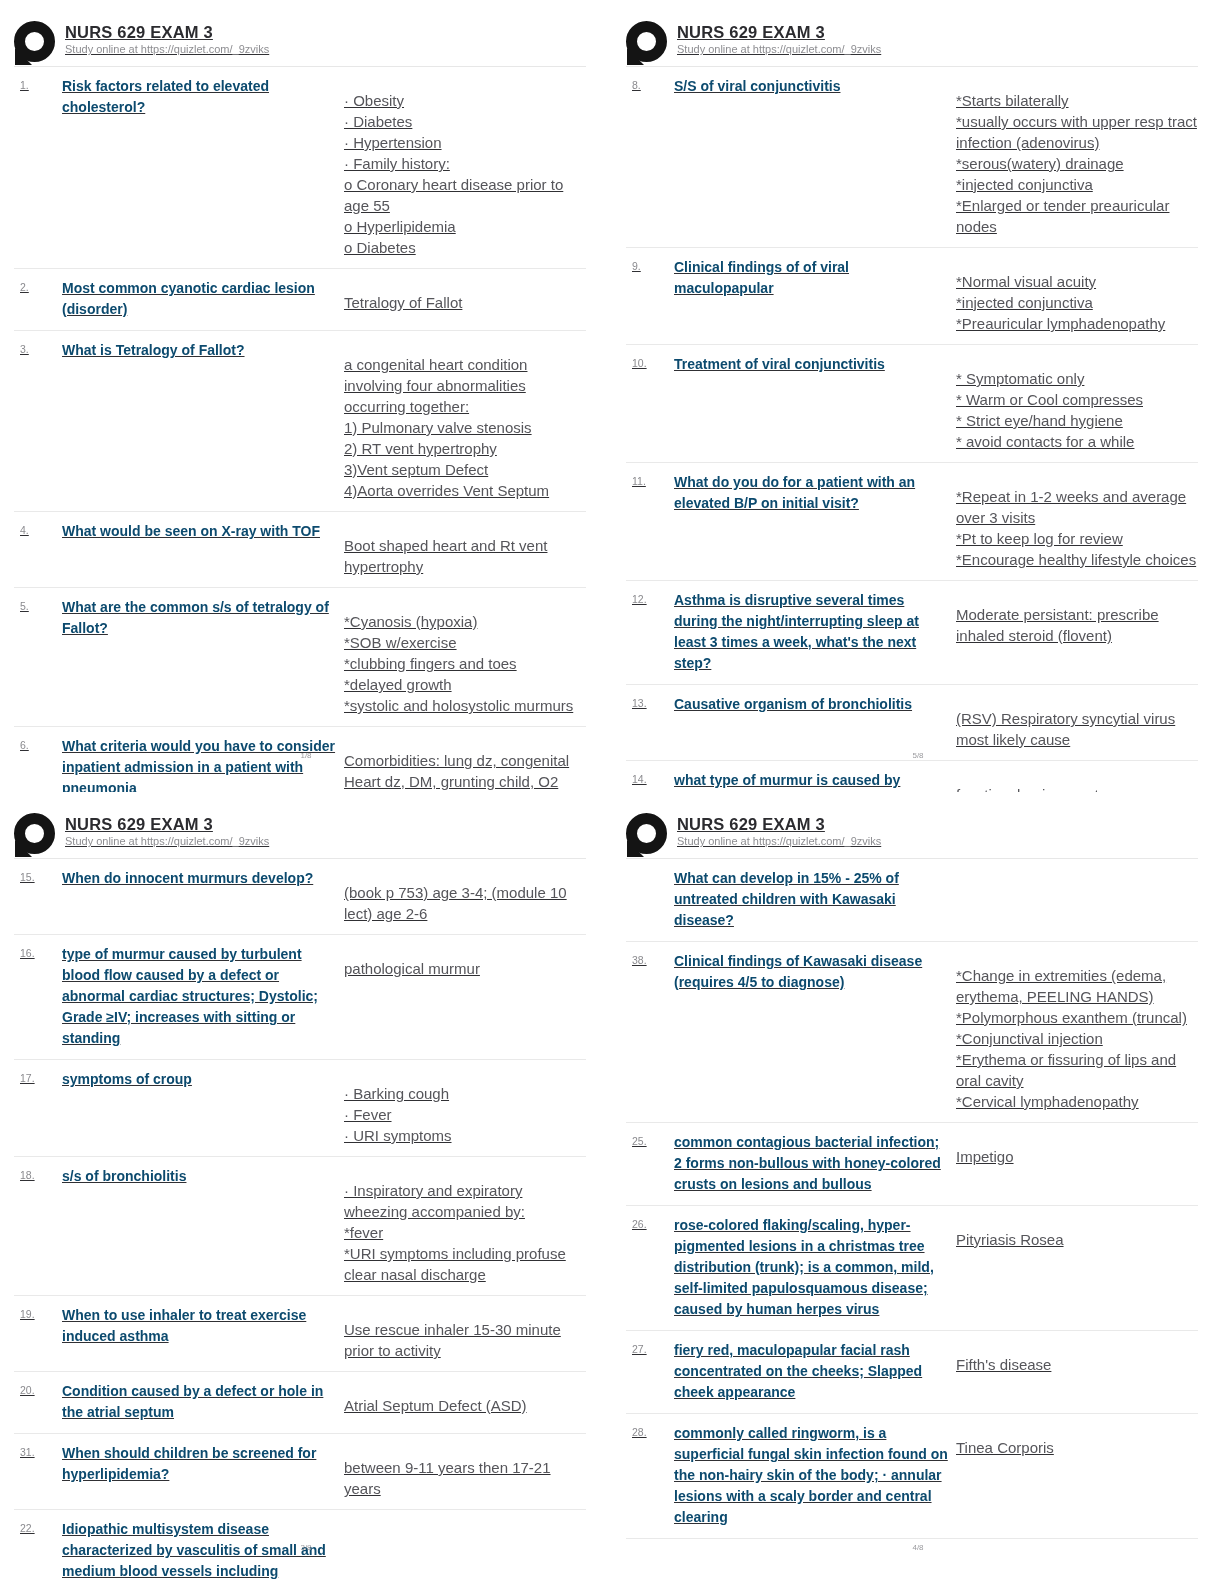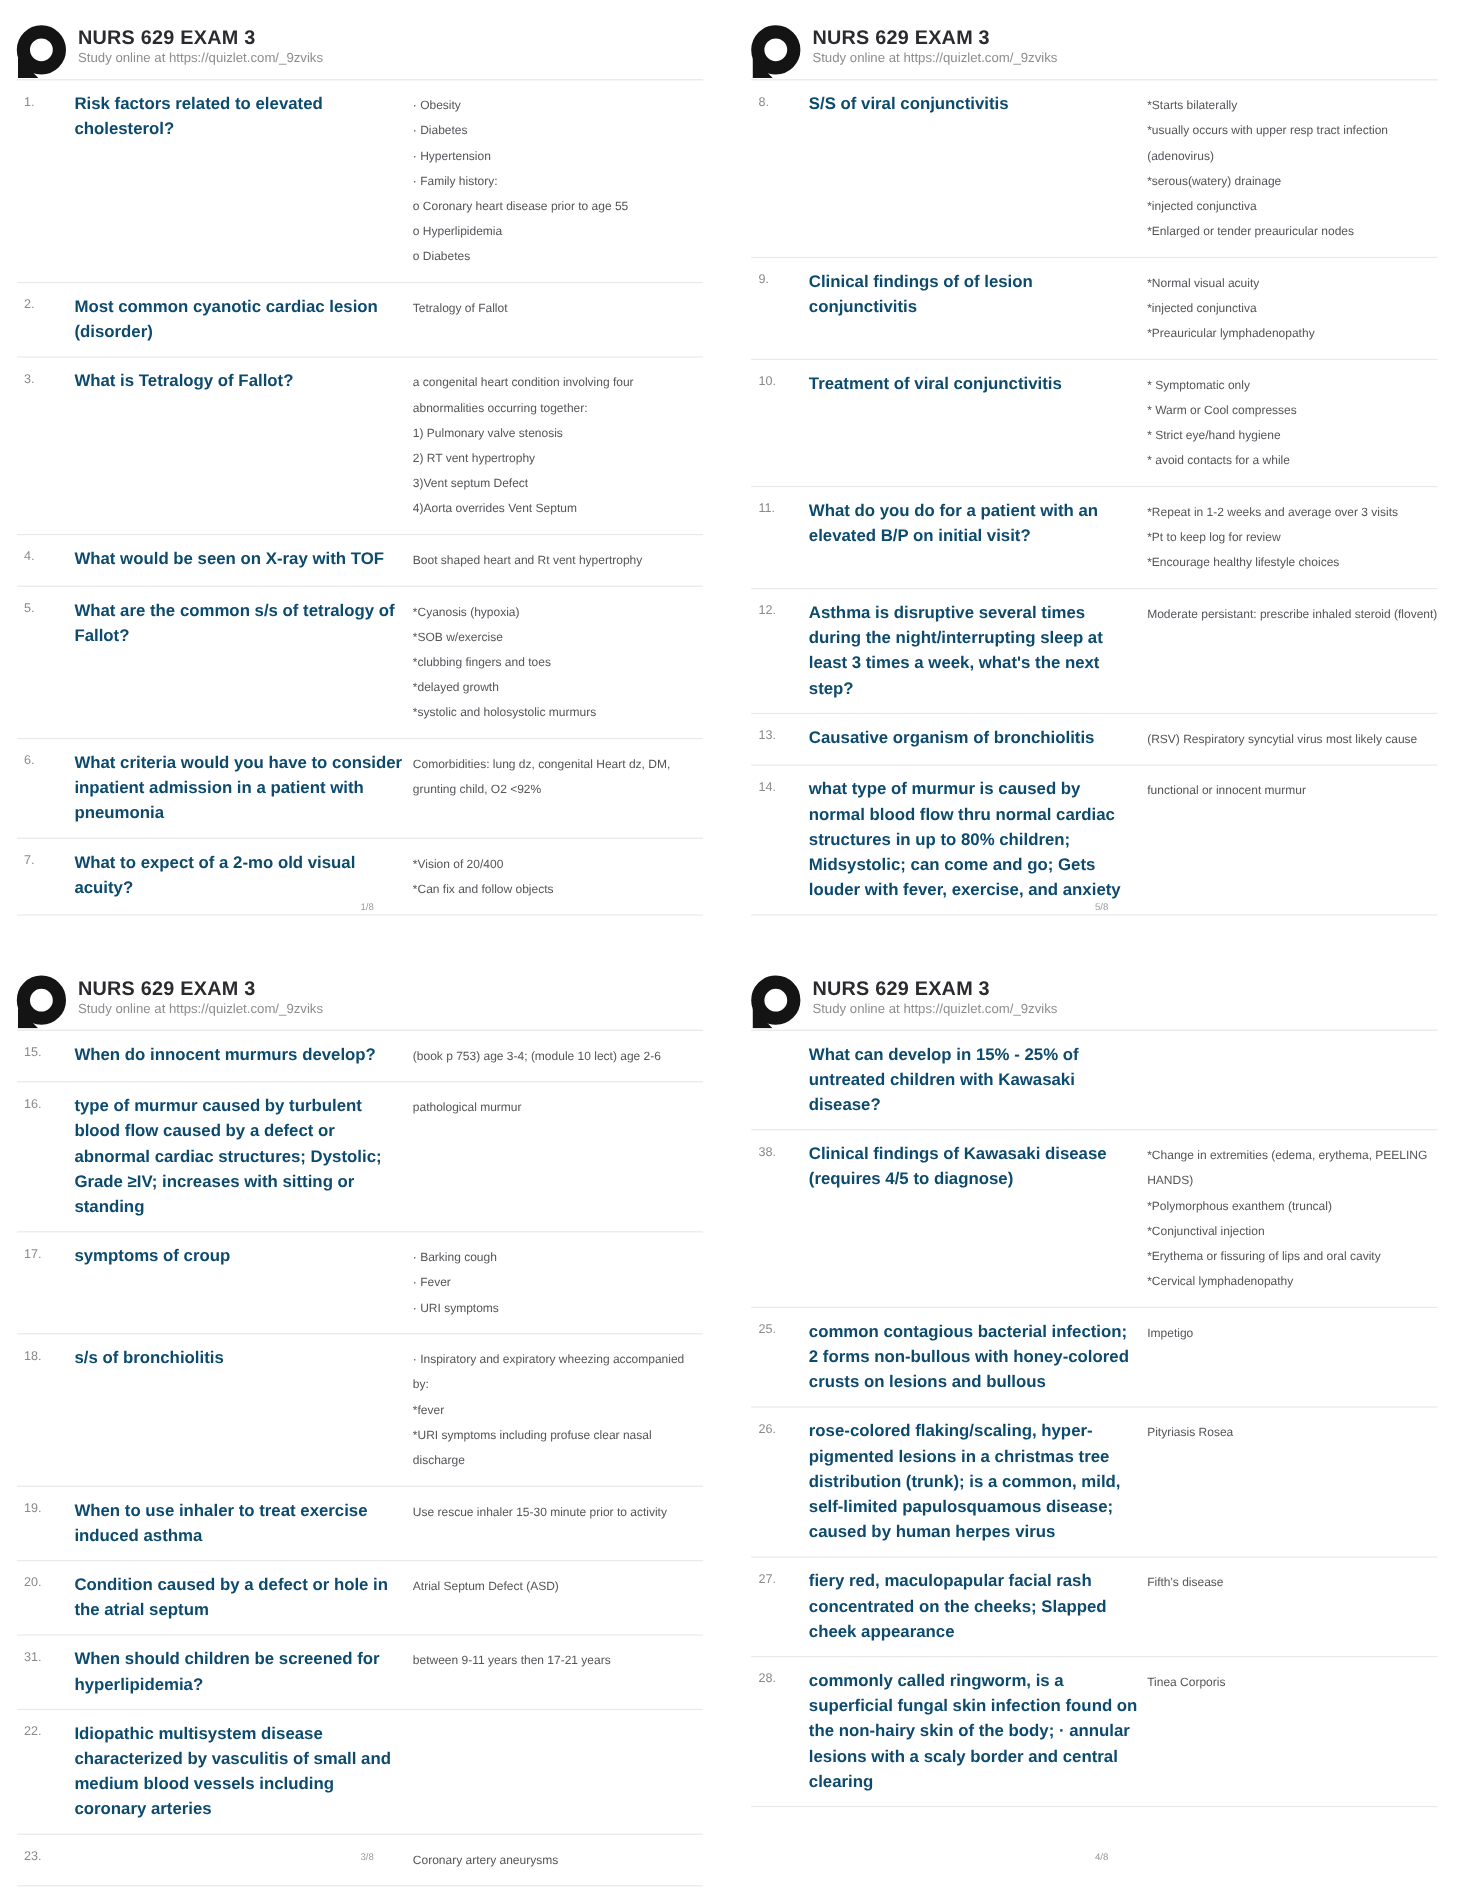--- a/index.html
+++ b/index.html
@@ -1,33 +1,33 @@
 <!DOCTYPE html>
 <html><head>
 <meta charset="utf-8">
 <style>
   html,body{margin:0;padding:0;background:#ffffff;}
   body{font-family:"Liberation Sans","DejaVu Sans",sans-serif;color:#303034;}
   .sheet{width:1224px;height:1584px;margin:0 auto;display:grid;
-         grid-template-columns:612px 612px;grid-template-rows:792px 792px;background:#fff;}
+         grid-template-columns:612px 612px;grid-template-rows:792px 792px;background:#fff;text-decoration:underline;}
   .page{position:relative;box-sizing:border-box;padding:20px 26px 0 14px;overflow:hidden;}
   .page-header{display:flex;align-items:flex-start;gap:10px;border-bottom:1px solid #e7e7e7;padding-bottom:4px;}
   .logo{position:relative;width:41px;height:41px;flex:0 0 auto;margin-top:1px;}
   .logo .ring{position:absolute;top:0;left:0;width:41px;height:41px;box-sizing:border-box;
               border:11px solid #141414;border-radius:50%;}
   .logo .tail{position:absolute;left:1px;bottom:-3px;width:17px;height:17px;background:#141414;
               clip-path:polygon(0 0,100% 100%,0 100%);}
   .head-text{padding-top:3px;}
   .title{font-size:16.5px;font-weight:bold;letter-spacing:.2px;color:#2b2b2f;}
   .subtitle{font-size:11px;color:#8d8d91;margin-top:1px;}
   .card-row{display:grid;grid-template-columns:36px 276px 1fr;column-gap:6px;
             padding:9px 0 10px 6px;border-bottom:1px solid #e9e9e9;}
   .num{font-size:10.5px;color:#8a8a8e;padding-top:3px;}
   .q{font-size:14px;font-weight:600;line-height:21px;color:#0c4a6e;}
-  .a{font-size:10px;line-height:21px;color:#55555a;white-space:pre-line;padding-top:2px;}
+  .a{font-size:15px;line-height:21px;color:#55555a;white-space:pre-line;padding-top:2px;margin-top:12px;}
   .footer{position:absolute;bottom:32px;left:0;width:100%;text-align:center;
           font-size:8px;color:#9a9a9e;}
 </style>
 </head>
 <body>
 
 <div class="sheet">
 
   <section class="page">
     <header class="page-header">
@@ -111,21 +111,21 @@
           <div class="num">8.</div>
           <div class="q">S/S of viral conjunctivitis</div>
           <div class="a">*Starts bilaterally
 *usually occurs with upper resp tract infection (adenovirus)
 *serous(watery) drainage
 *injected conjunctiva
 *Enlarged or tender preauricular nodes</div>
         </div>
         <div class="card-row">
           <div class="num">9.</div>
-          <div class="q">Clinical findings of of lesion conjunctivitis</div>
+          <div class="q">Clinical findings of of viral maculopapular</div>
           <div class="a">*Normal visual acuity
 *injected conjunctiva
 *Preauricular lymphadenopathy</div>
         </div>
         <div class="card-row">
           <div class="num">10.</div>
           <div class="q">Treatment of viral conjunctivitis</div>
           <div class="a">* Symptomatic only
 * Warm or Cool compresses
 * Strict eye/hand hygiene

